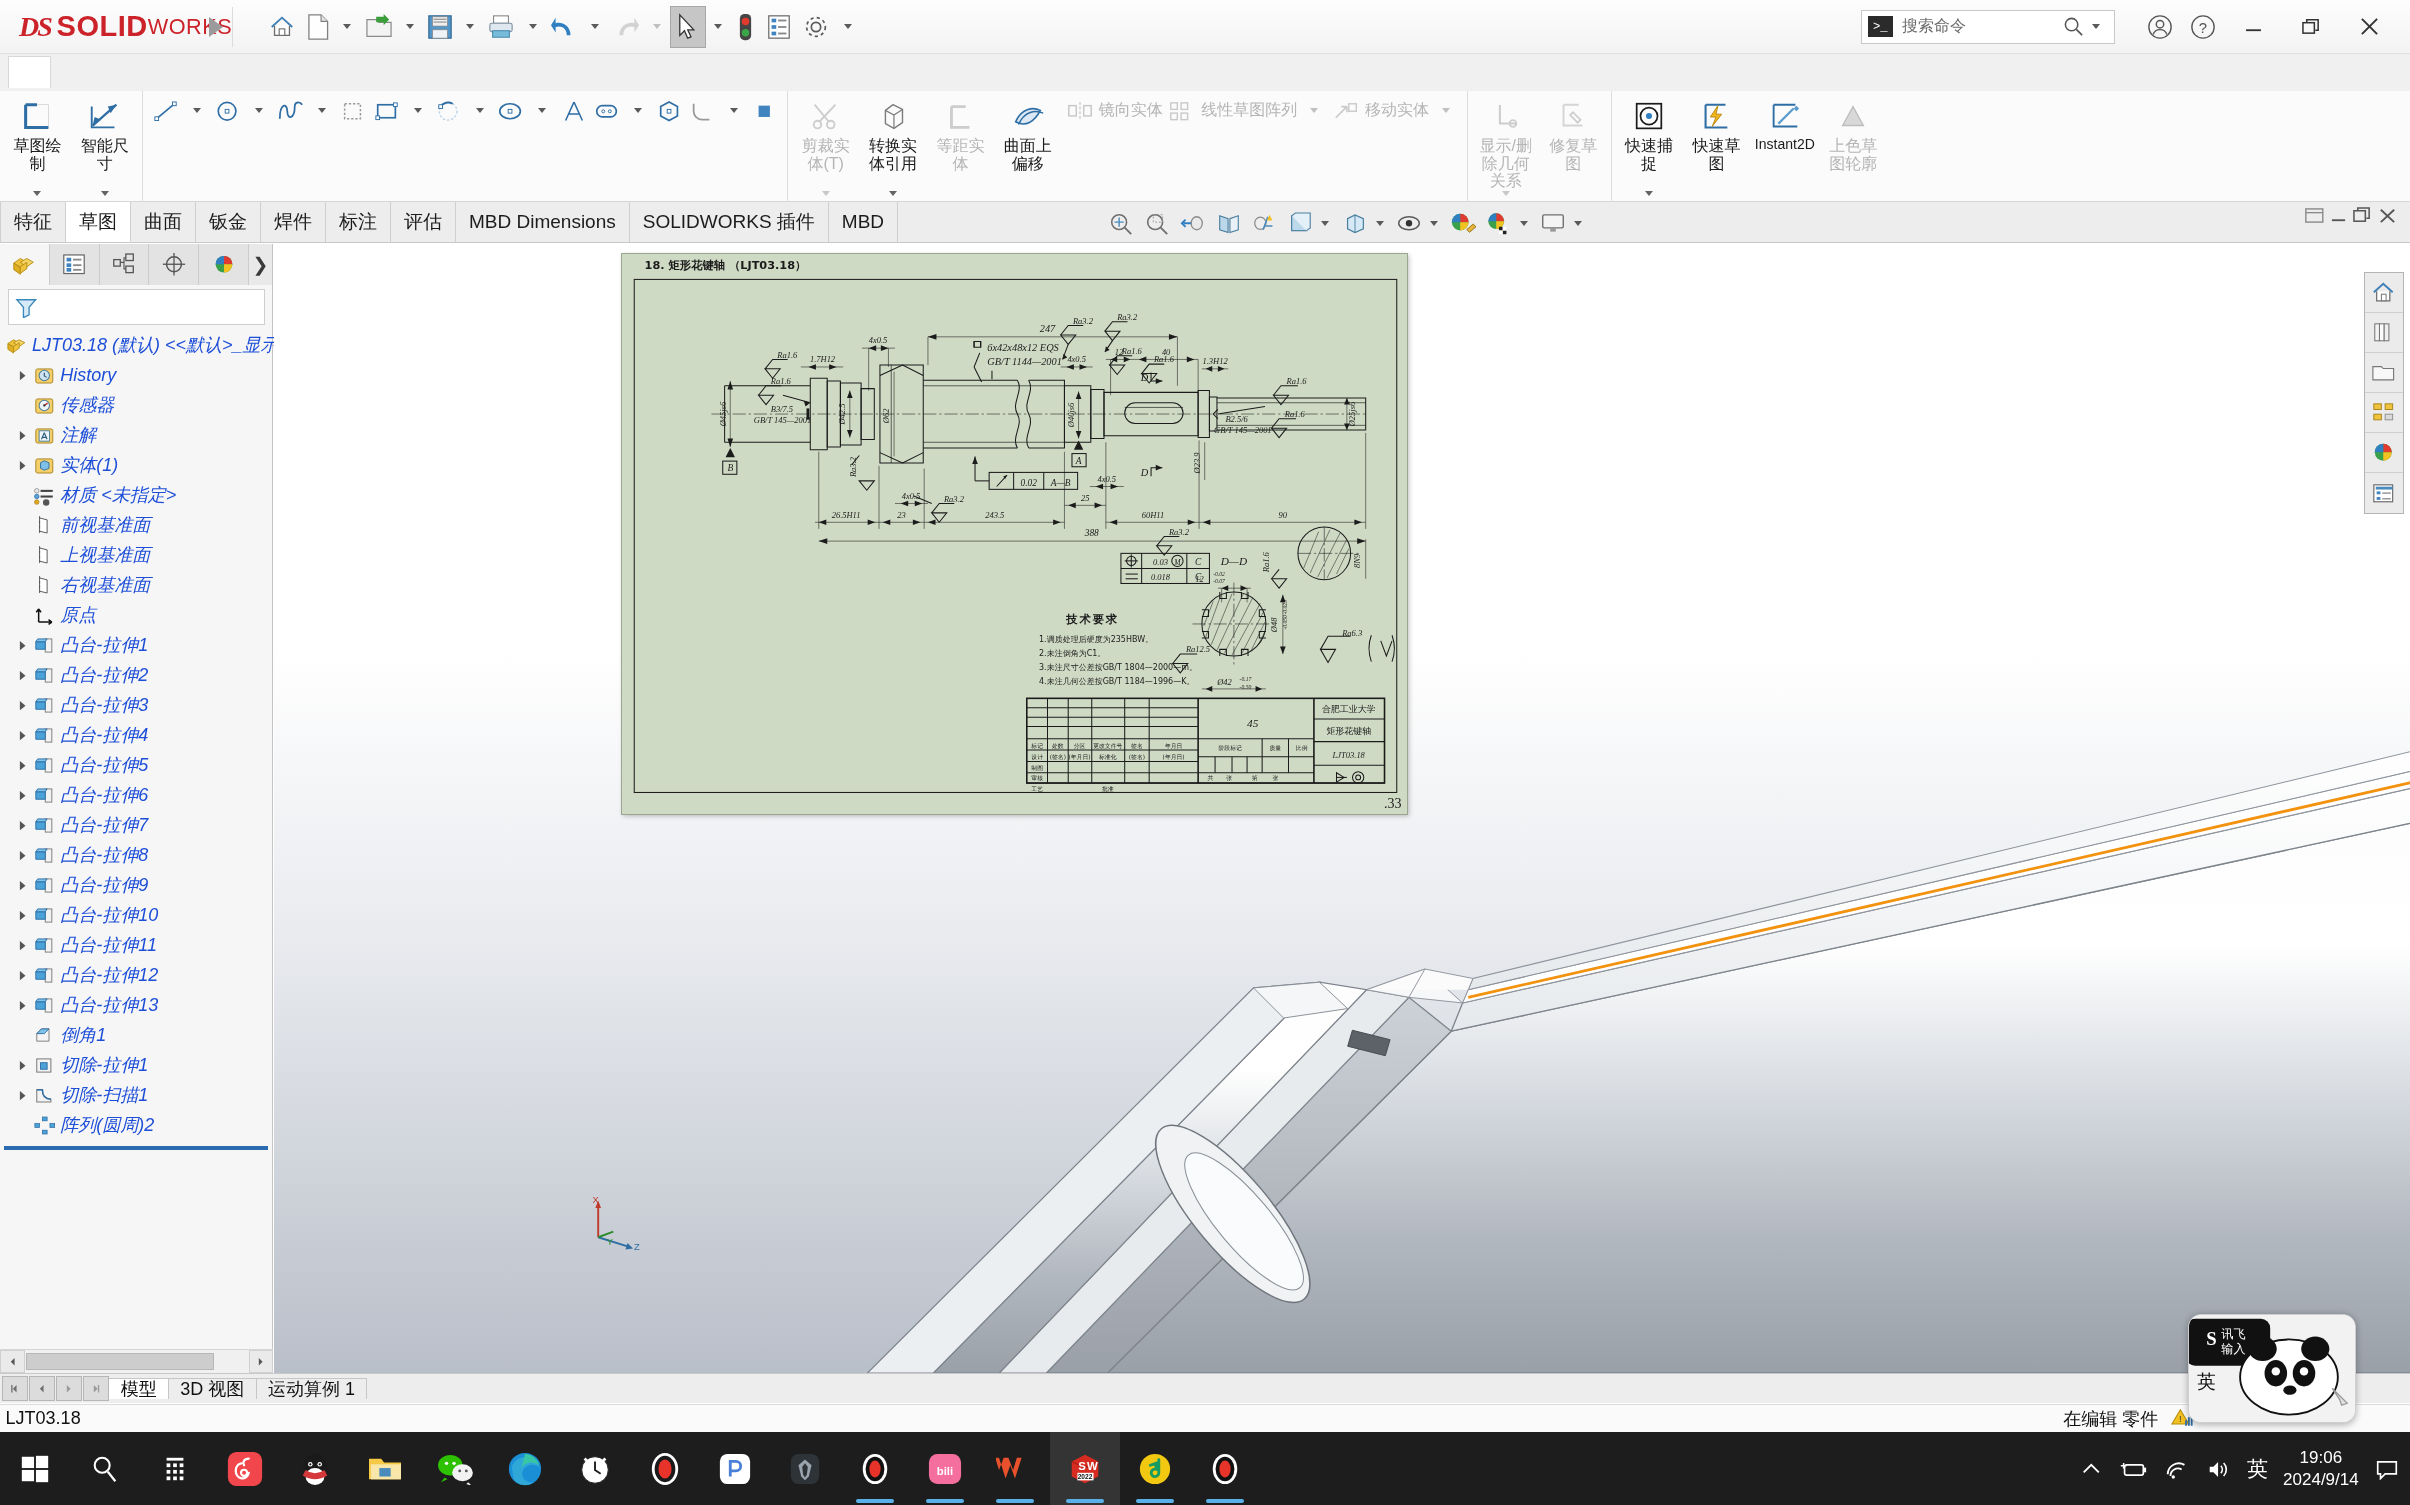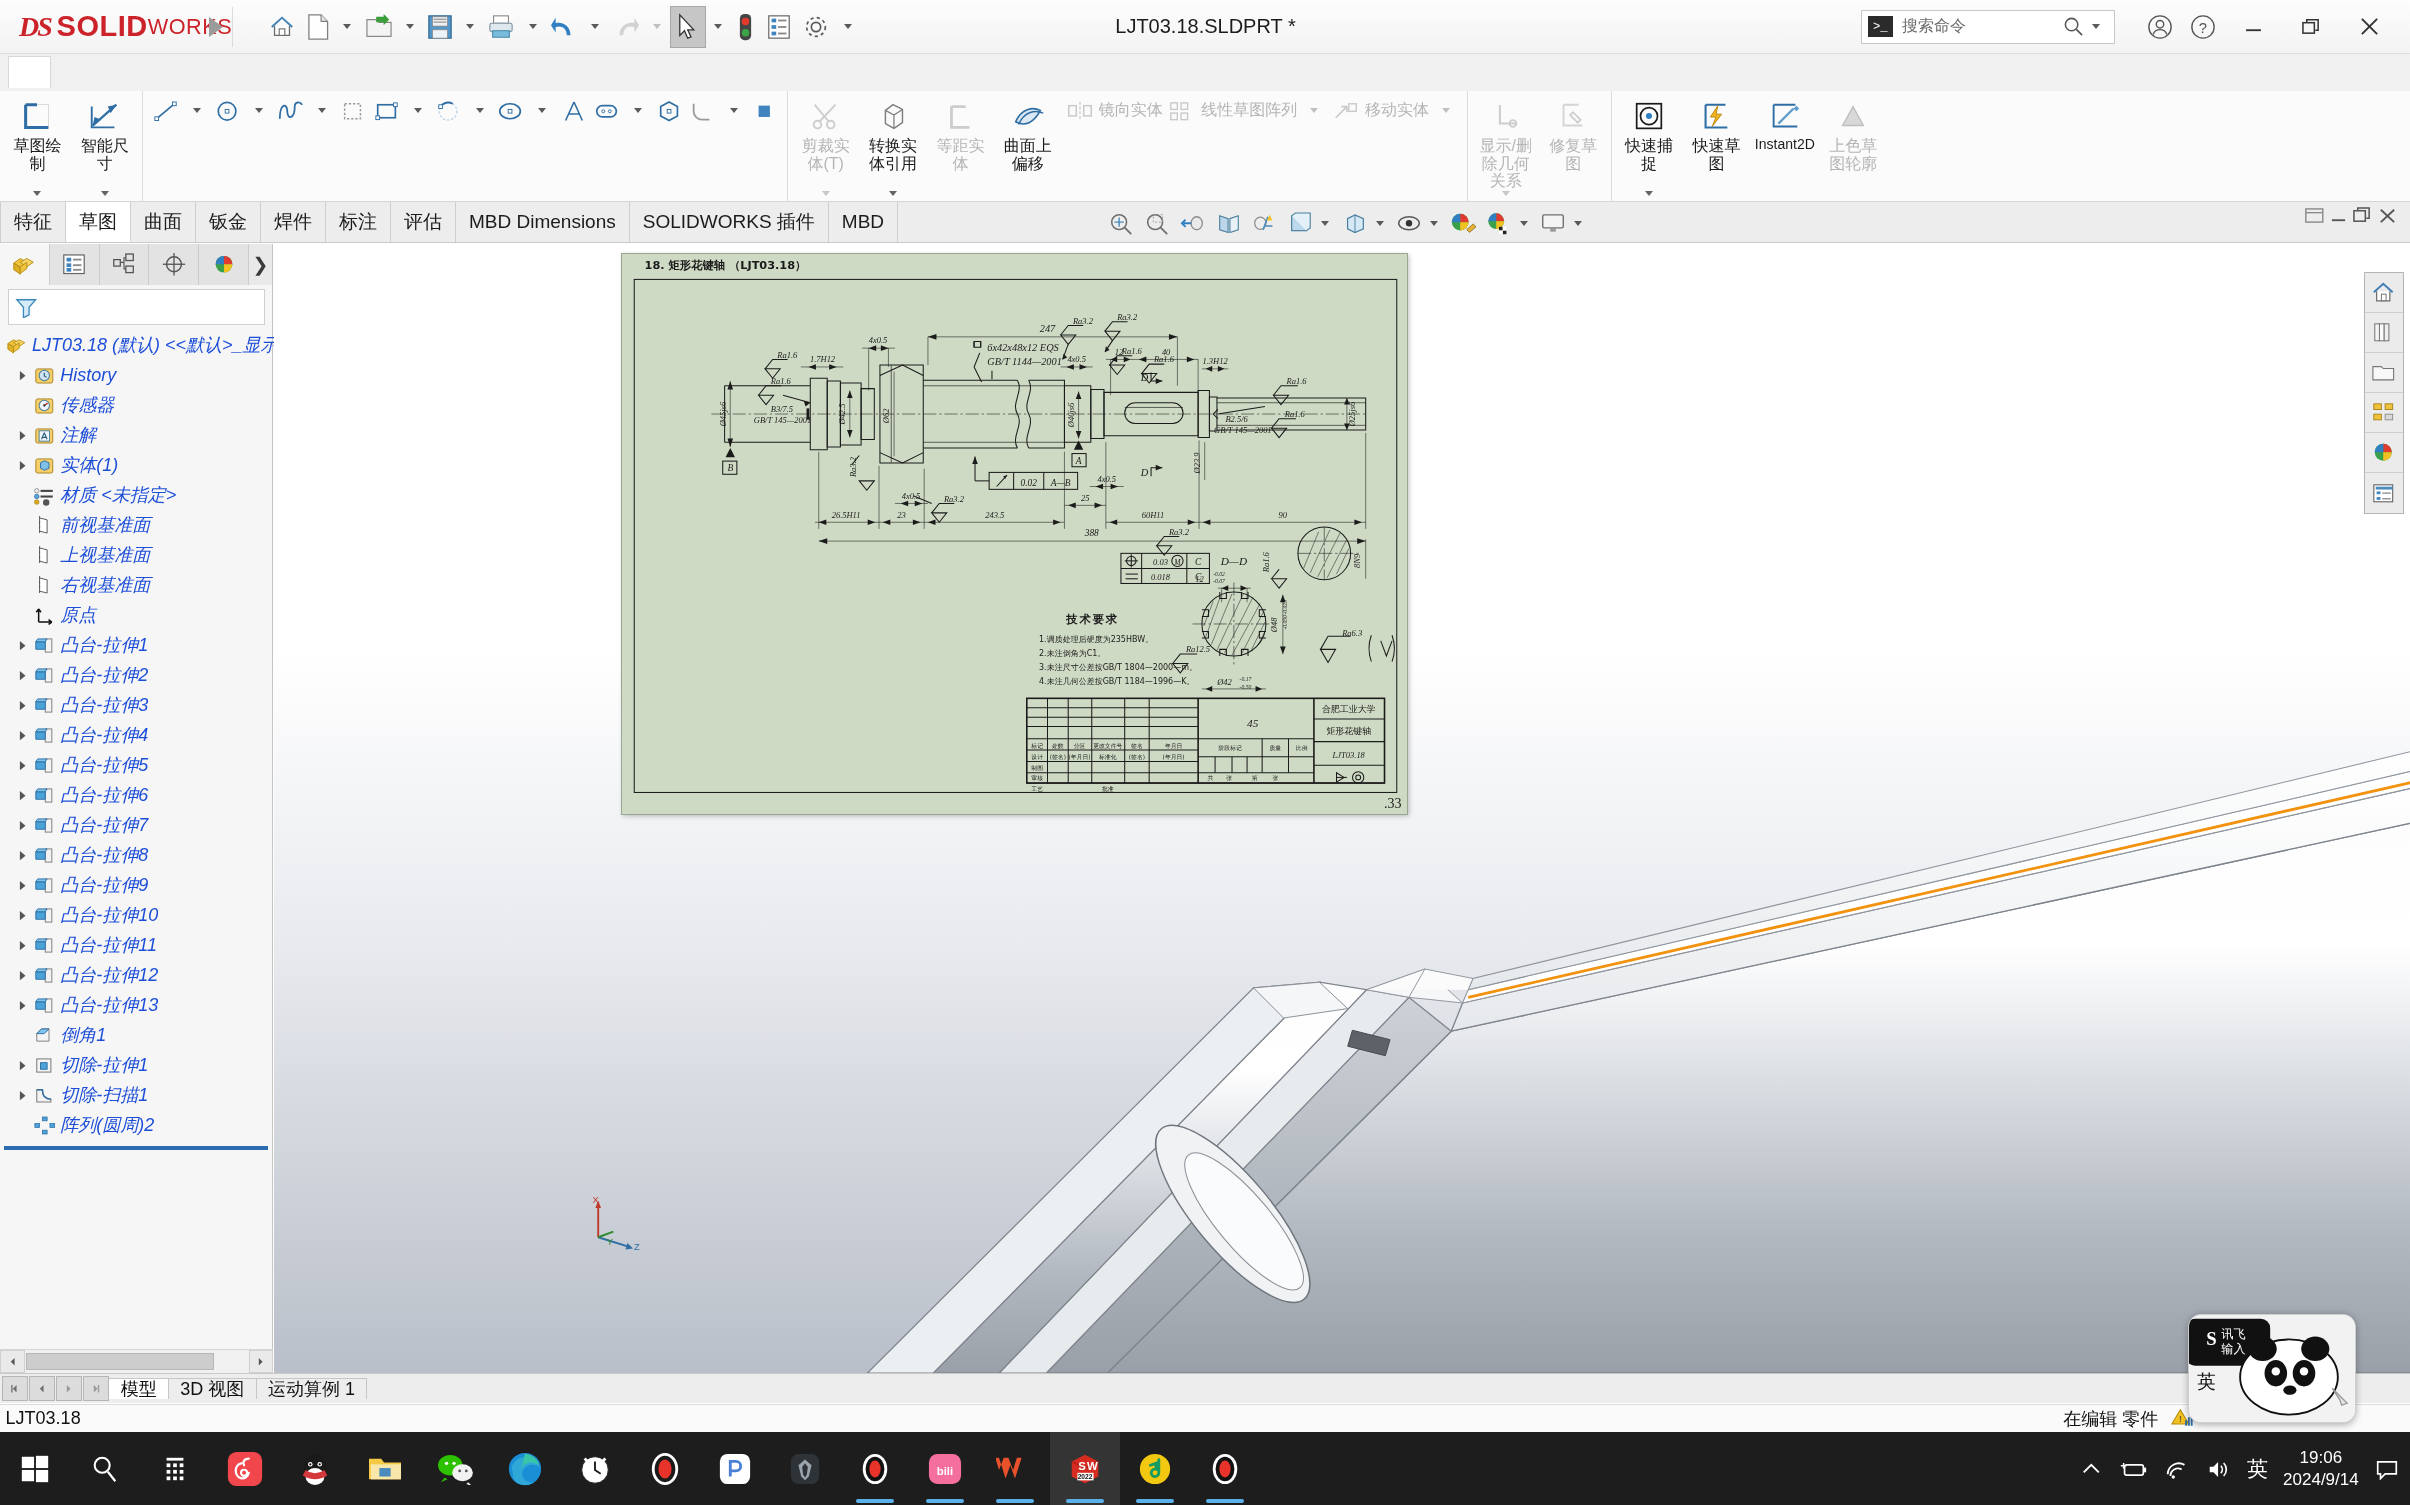--- a/index.html
+++ b/index.html
@@ -296,21 +296,20 @@
         <svg width="30" height="28" viewBox="0 0 32 30">
             <g fill="none" stroke="#5a5a5a" stroke-width="1.8">
               <circle cx="16" cy="15" r="5"></circle>
               <circle cx="16" cy="15" r="10" stroke-dasharray="3.4 3.4"></circle>
             </g>
           </svg>
       </div>
       <div class="dd-caret"></div>
     </div>
 
-    <div class="win-title">LJT03.18.SLDPRT *</div>
 
     <div class="tb-right">
       <div class="searchbox">
         <div class="search-prompt">&gt;_</div>
         <div class="search-ph">搜索命令</div>
         <svg width="21" height="21" viewBox="0 0 22 22">
             <circle cx="9" cy="9" r="6.5" fill="none" stroke="#555" stroke-width="1.6"></circle>
             <line x1="14" y1="14" x2="20" y2="20" stroke="#555" stroke-width="1.8"></line>
           </svg>
         <div class="dd-caret"></div>

